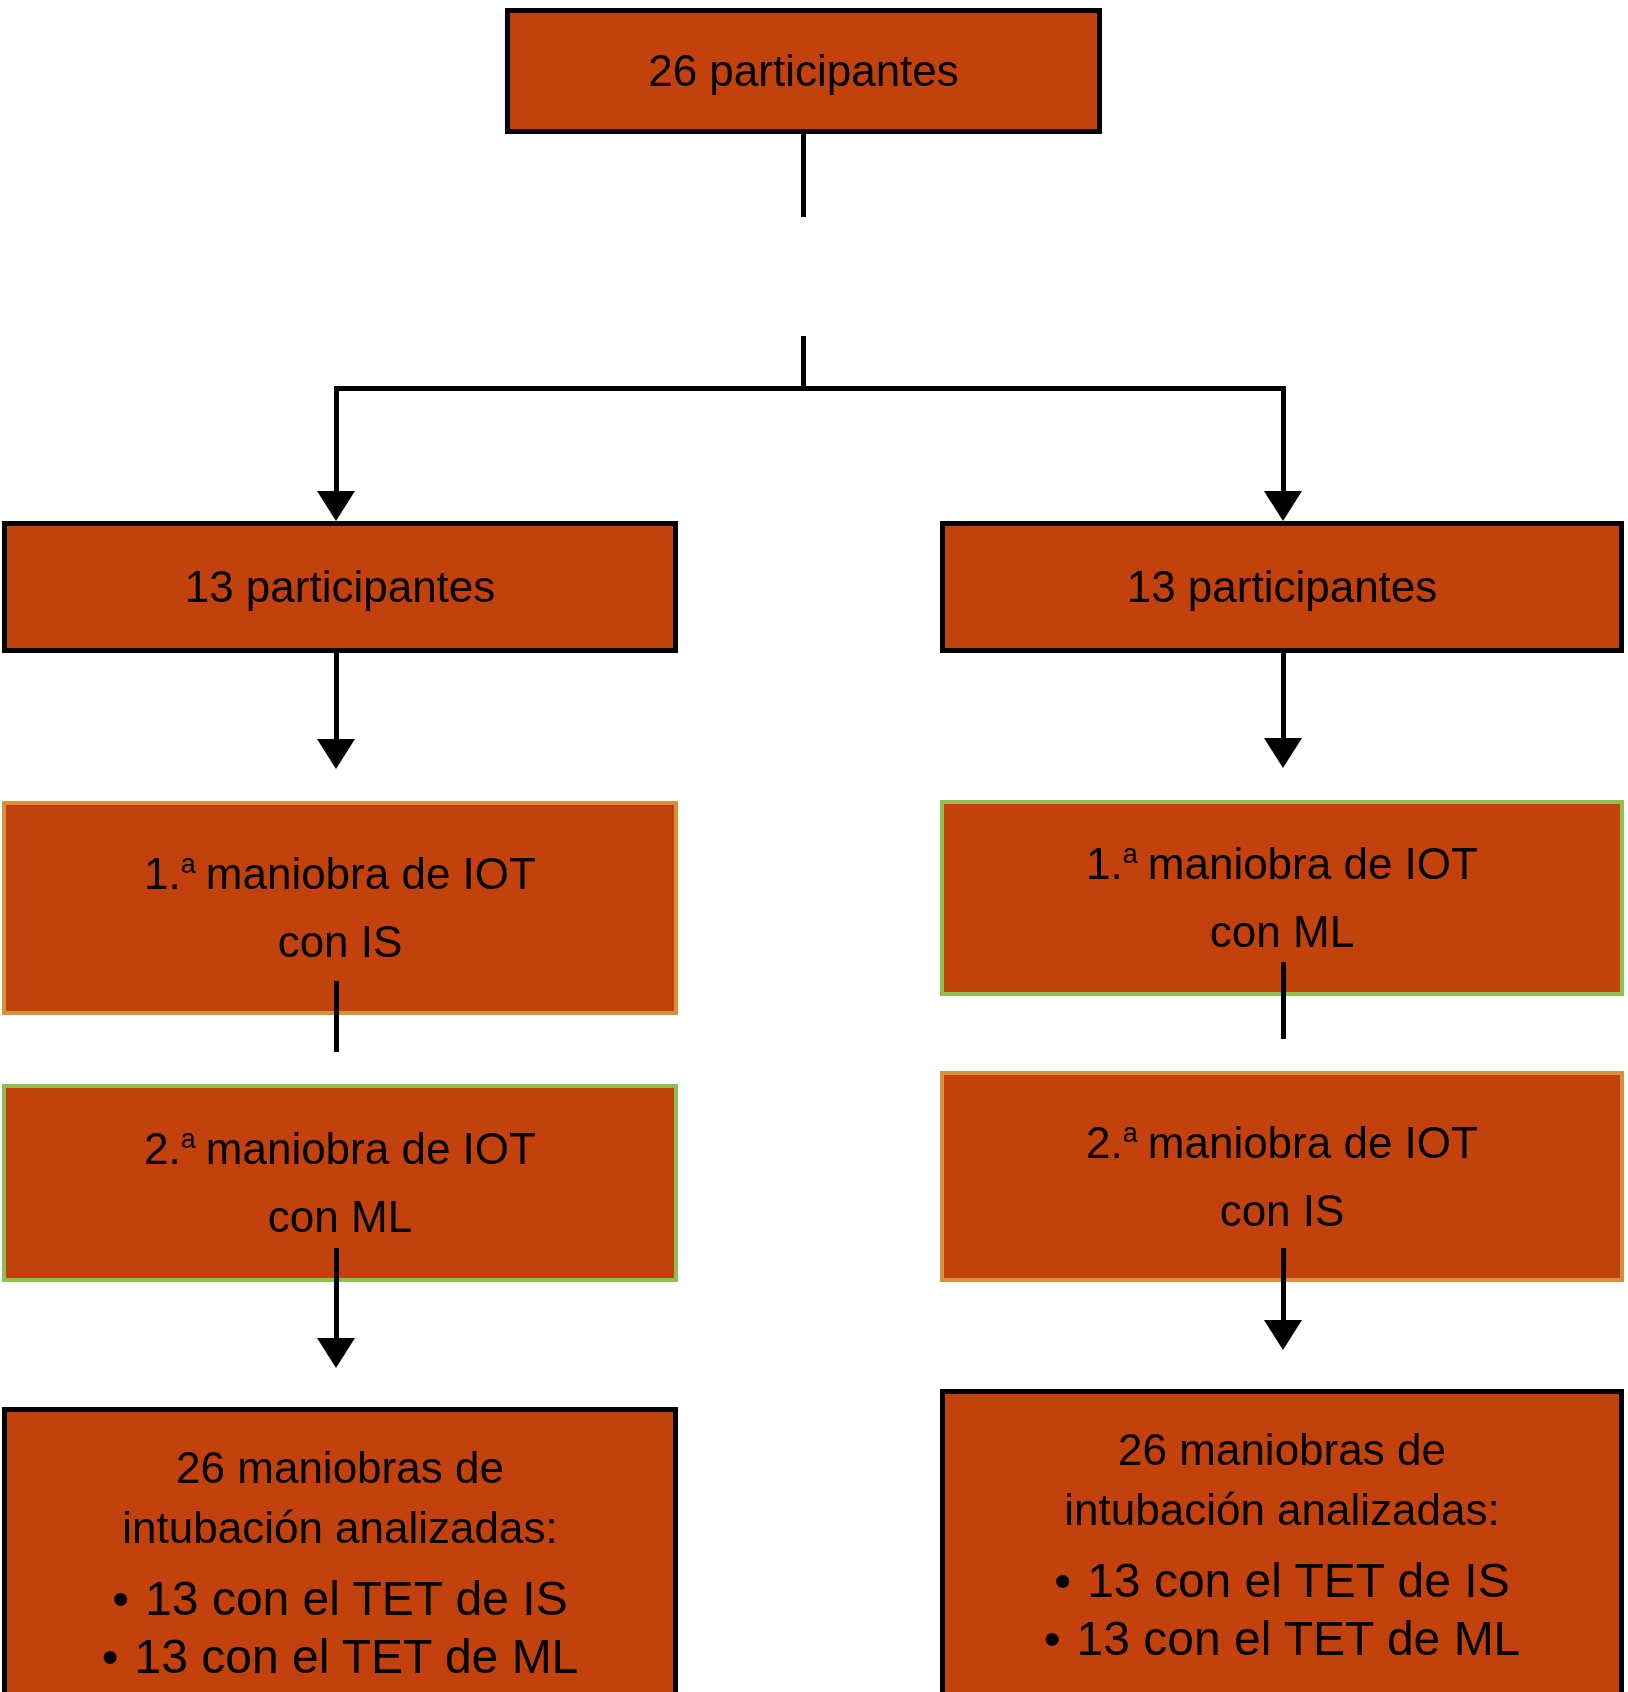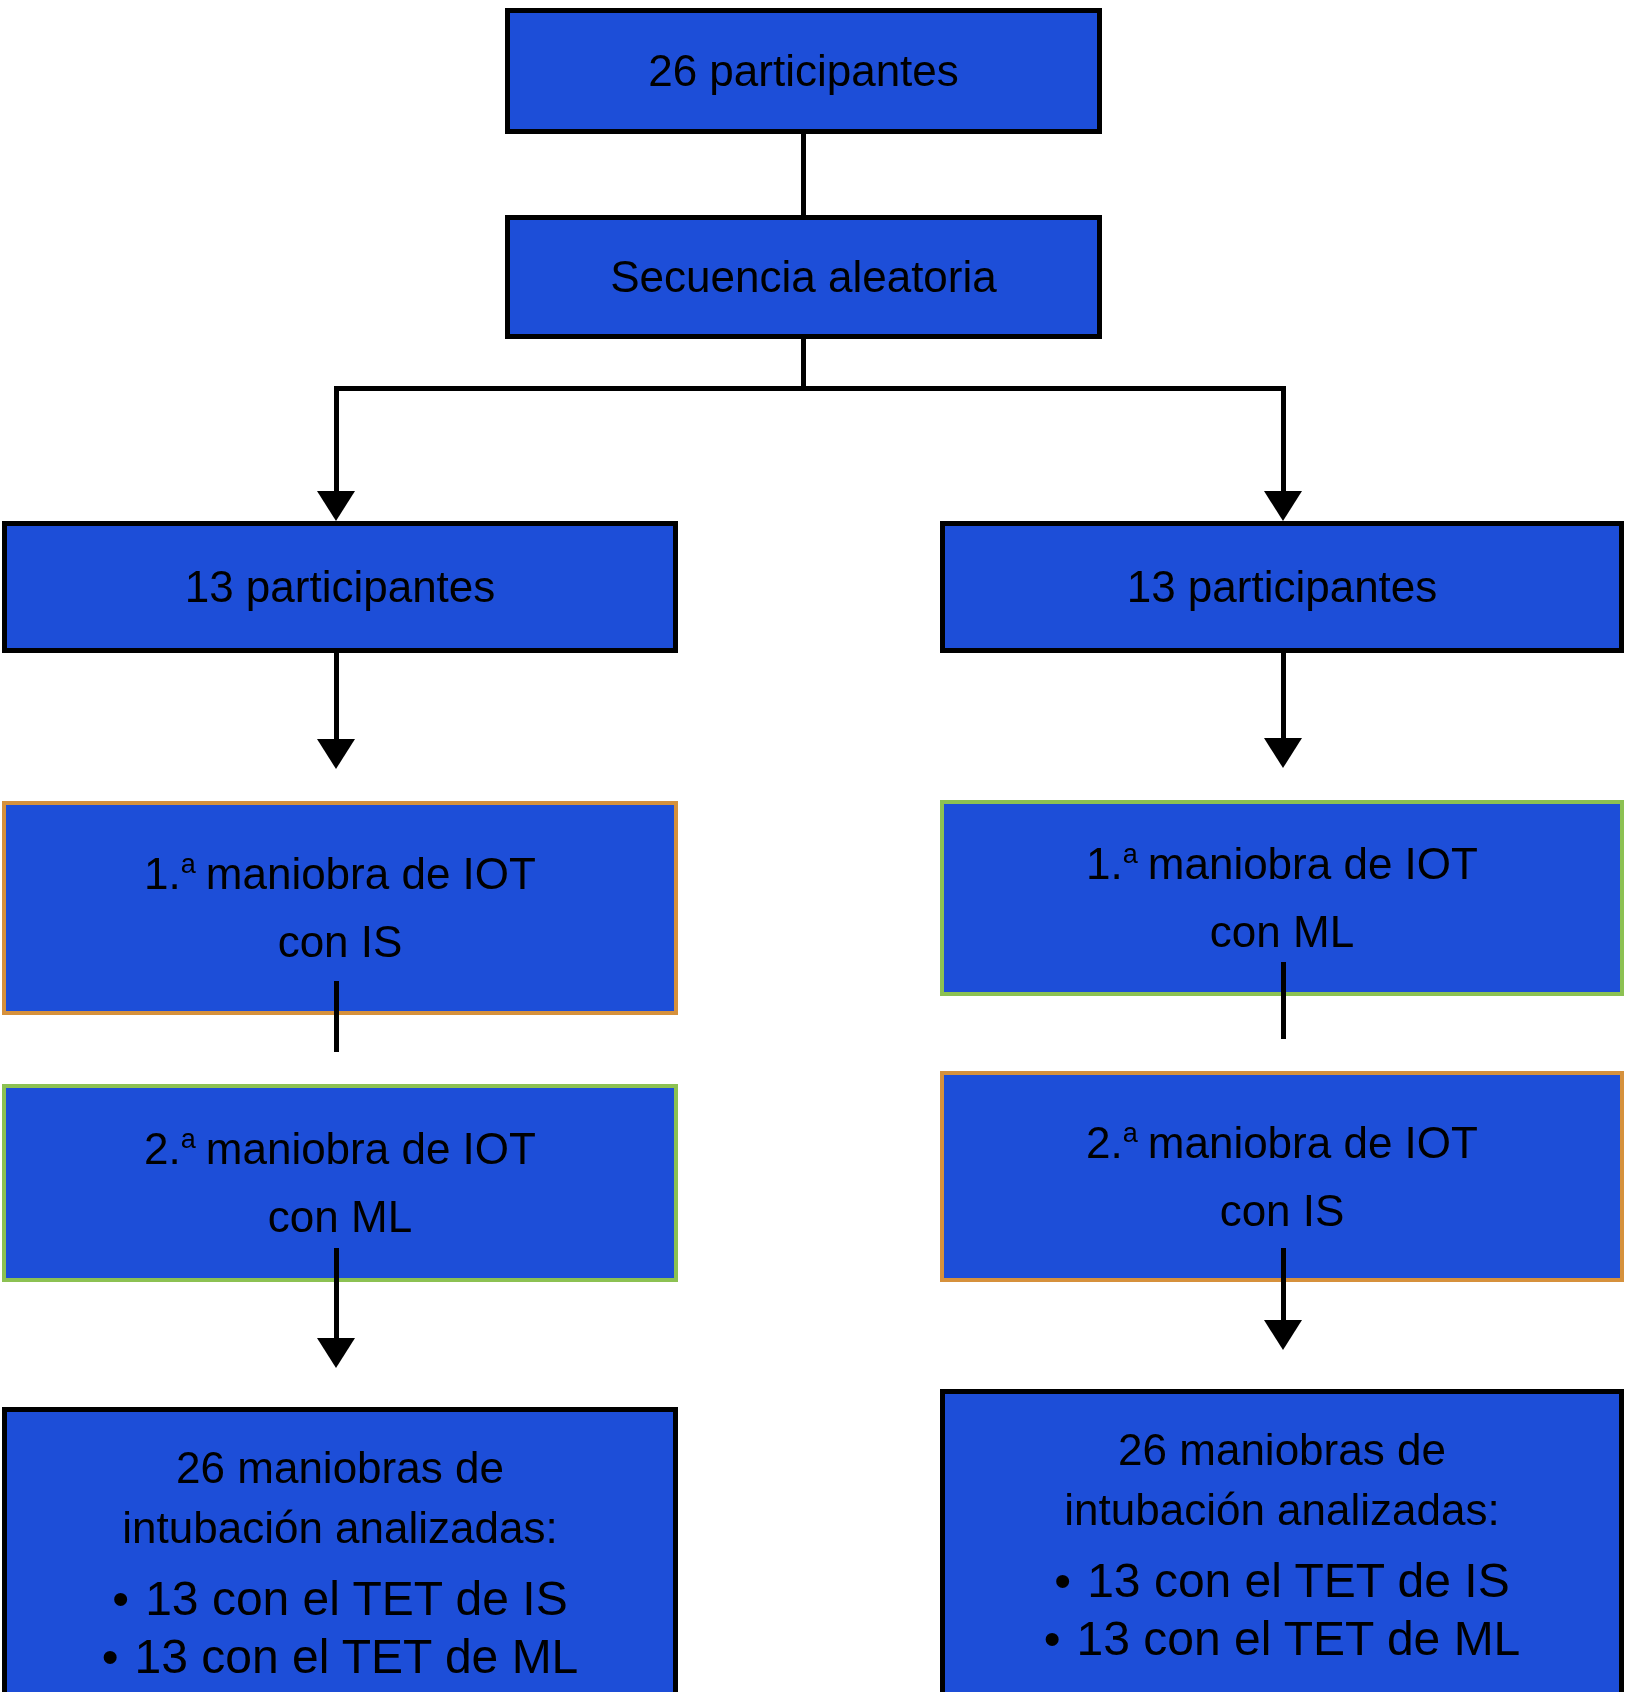--- a/index.html
+++ b/index.html
@@ -8,21 +8,21 @@
     width: 1628px;
     height: 1692px;
     background: #ffffff;
     font-family: "Liberation Sans", sans-serif;
     color: #000000;
     overflow: hidden;
   }
   .box {
     position: absolute;
     box-sizing: border-box;
-    background: #1d4ed8;
+    background: #c2410c;
     border: 5px solid #000000;
     display: flex;
     flex-direction: column;
     align-items: center;
     justify-content: center;
     text-align: center;
     font-size: 44px;
     line-height: 62px;
   }
   .box.accent { border-width: 4px; margin-top: 32px; }
@@ -66,23 +66,20 @@
 <body>
 
 <div class="stage">
 
   <div class="box" style="left:505px; top:8px; width:597px; height:126px;">
     <div class="bline">26 participantes</div>
   </div>
 
   <div class="vline" style="left:801px; top:131px; height:86px;"></div>
 
-  <div class="box" style="left:505px; top:215px; width:597px; height:124px;">
-    <div class="bline">Secuencia aleatoria</div>
-  </div>
 
   <div class="vline" style="left:801px; top:336px; height:54px;"></div>
   <div class="hline" style="left:334px; top:386px; width:952px;"></div>
   <div class="vline" style="left:334px; top:386px; height:110px;"></div>
   <div class="arrowhead" style="left:317px; top:491px;"></div>
   <div class="vline" style="left:1281px; top:386px; height:110px;"></div>
   <div class="arrowhead" style="left:1264px; top:491px;"></div>
 
   <div class="box" style="left:2px; top:521px; width:676px; height:132px;">
     <div class="bline">13 participantes</div>

